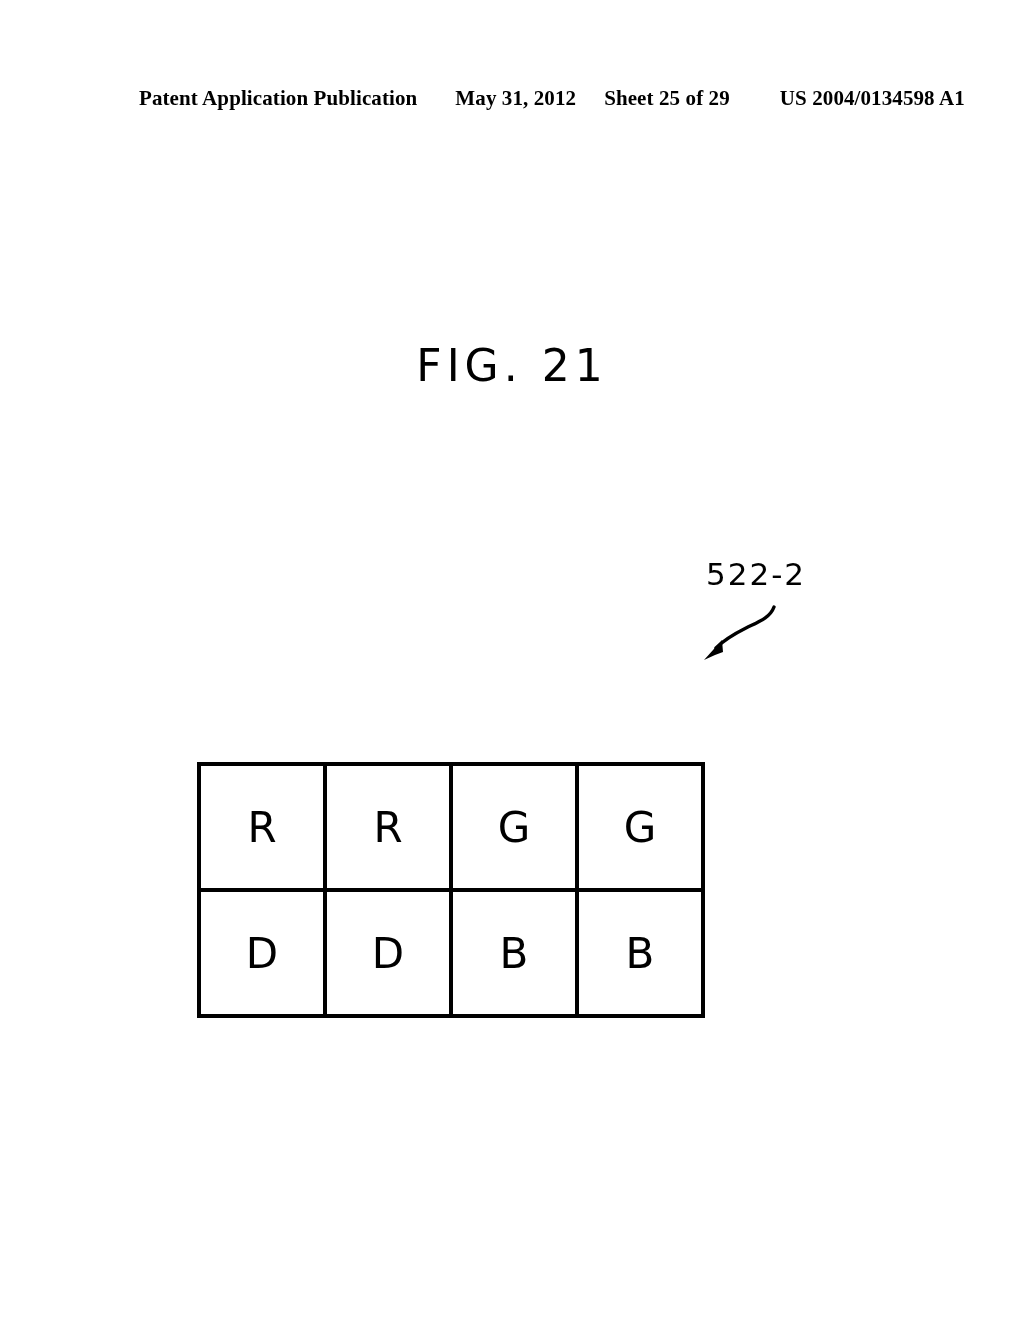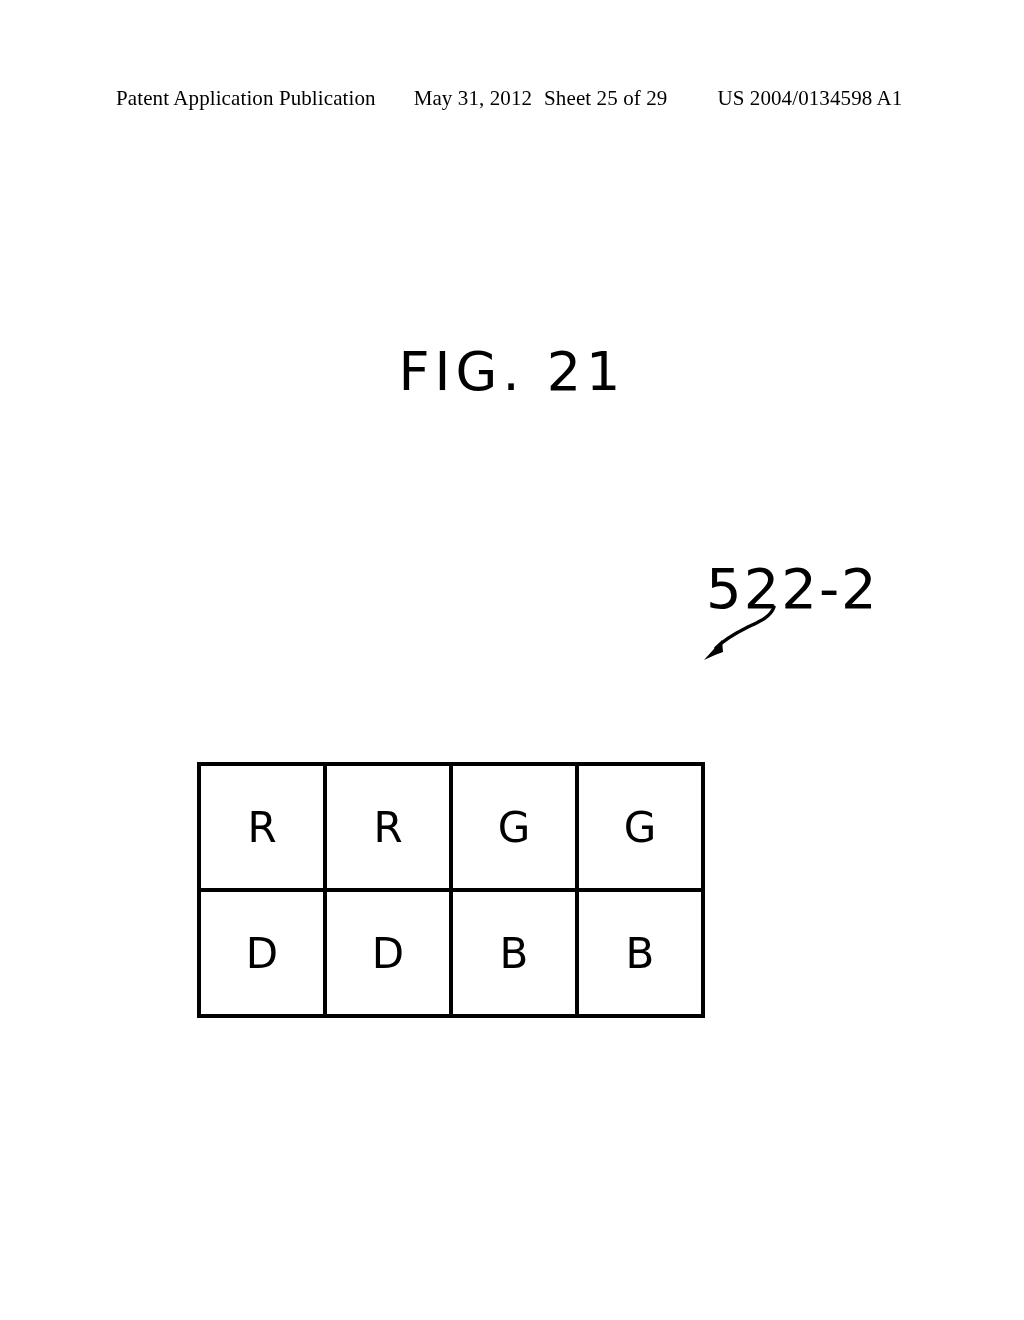--- a/index.html
+++ b/index.html
@@ -13,57 +13,57 @@
     position: relative;
     overflow: hidden;
     font-family: "Liberation Sans", sans-serif;
     color: #000000;
   }
 
   
   .page-header {
     position: absolute;
     top: 86px;
-    left: 116px;
+    left: 139px;
     width: 776px;
     height: 28px;
     display: flex;
     align-items: baseline;
     font-family: "Liberation Serif", serif;
-    font-weight: normal;
+    font-weight: bold;
     font-size: 21px;
     letter-spacing: 0.1px;
     white-space: nowrap;
   }
   .hdr-pub      { margin-right: 38px; }
-  .hdr-date     { margin-right: 12px; }
+  .hdr-date     { margin-right: 28px; }
   .hdr-sheet    { margin-right: 50px; }
   .hdr-docnum   { }
 
   
   .fig-title {
     position: absolute;
     top: 340px;
     left: 0;
     width: 1024px;
     text-align: center;
     font-family: "DejaVu Sans", sans-serif;
     font-weight: 400;
-    font-size: 54px;
+    font-size: 44px;
     letter-spacing: 5px;
     color: #000;
   }
 
   
   .ref-label {
     position: absolute;
     top: 556px;
     left: 706px;
     font-family: "DejaVu Sans", sans-serif;
-    font-size: 56px;
+    font-size: 31px;
     font-weight: 400;
     letter-spacing: 2px;
     color: #000;
     white-space: nowrap;
   }
   .leader-svg {
     position: absolute;
     top: 598px;
     left: 690px;
     width: 110px;

